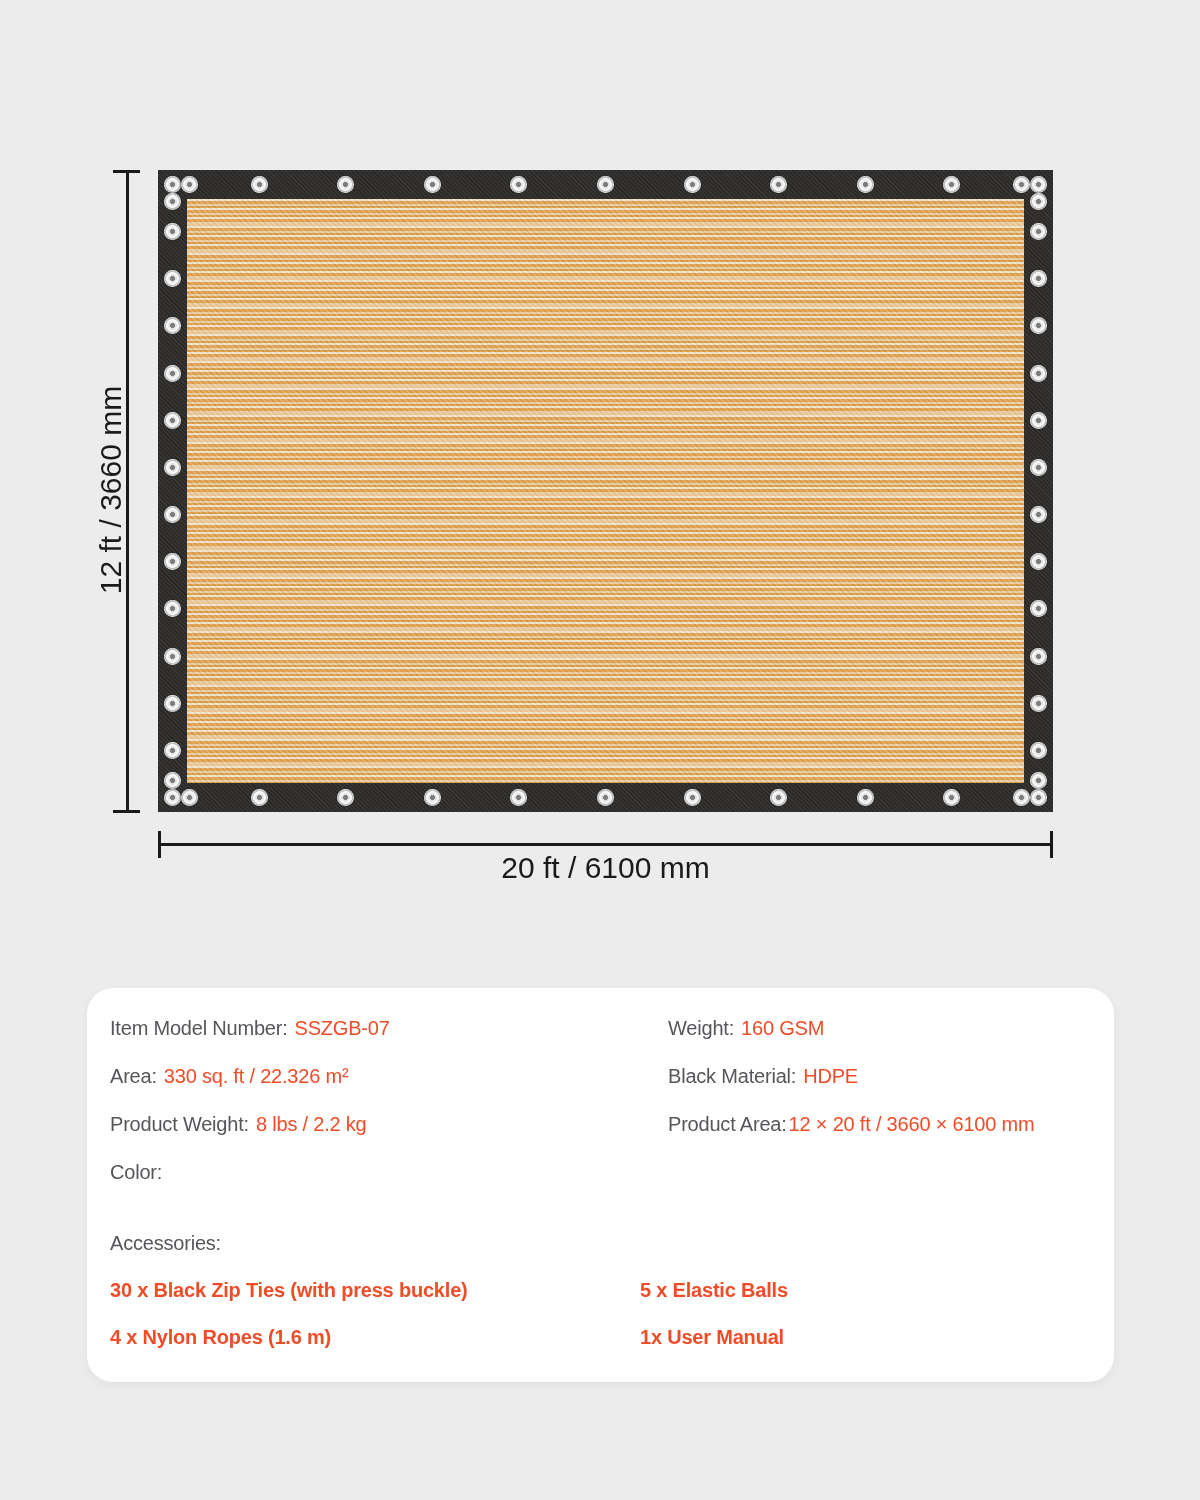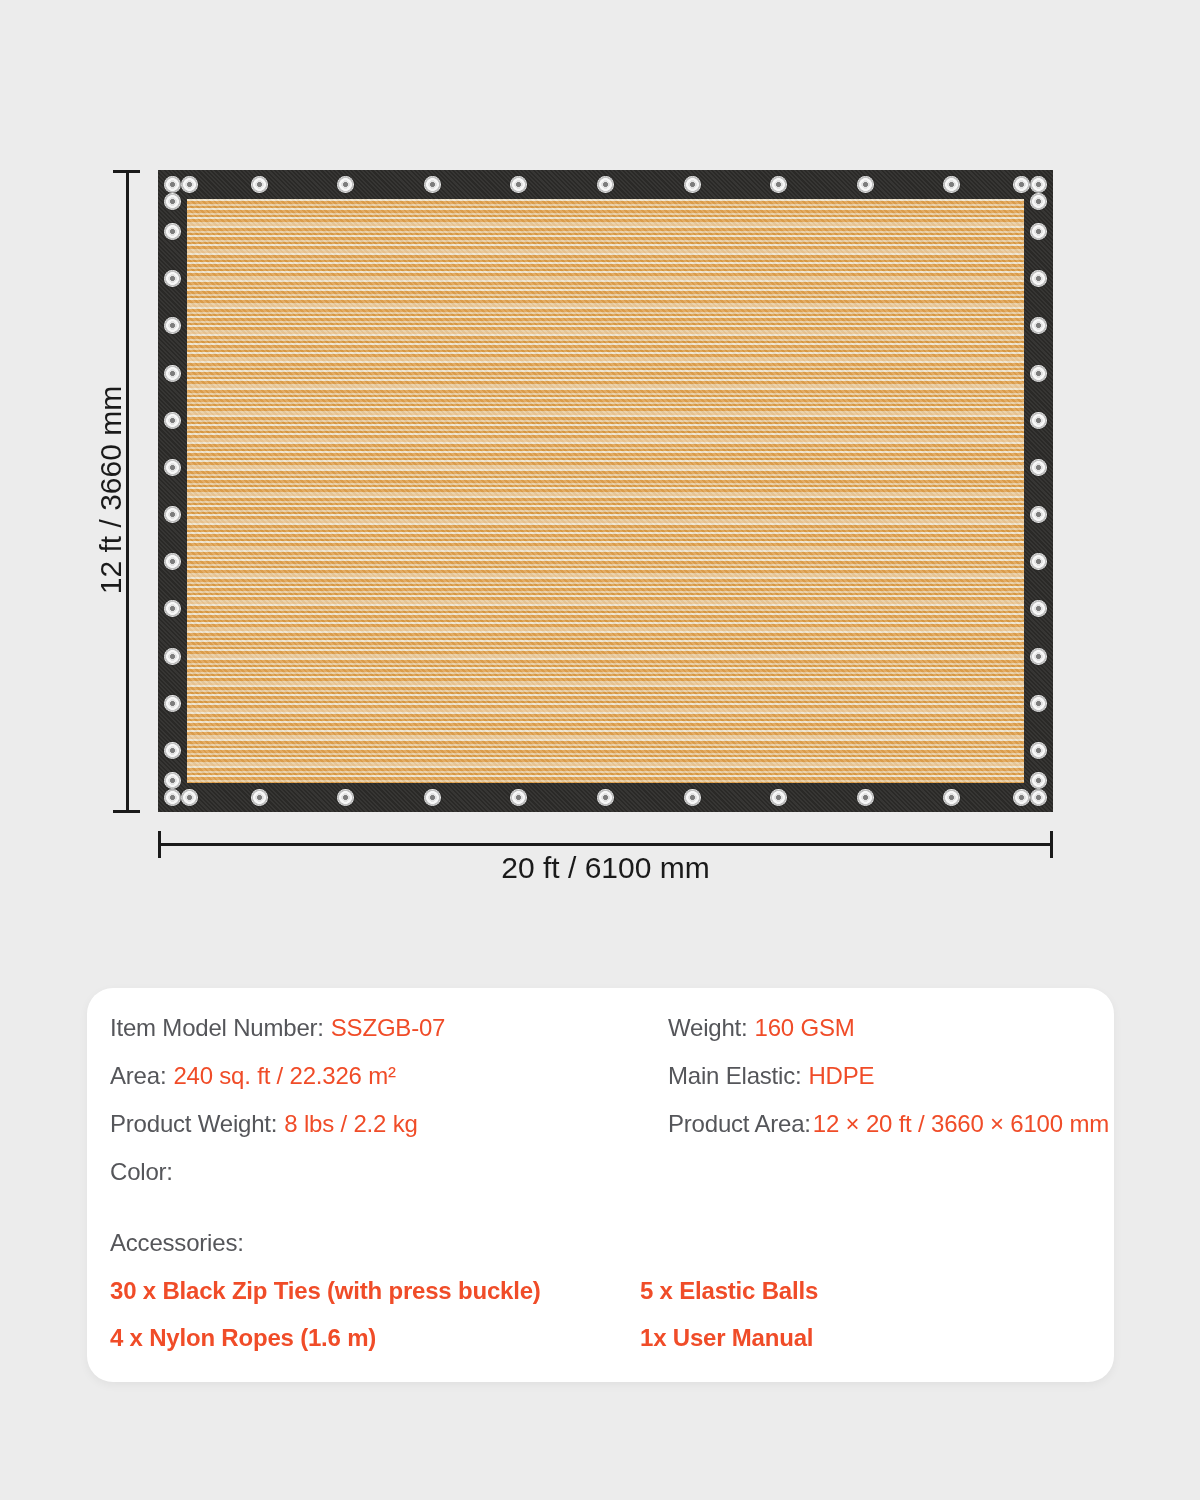--- a/index.html
+++ b/index.html
@@ -48,21 +48,21 @@
   .hlabel{
     position:absolute;left:158px;top:851px;width:895px;text-align:center;
     font-size:30px;line-height:1.1;color:var(--dimension);white-space:nowrap;
   }
 
   
   .spec-card{
     position:absolute;left:87px;top:988px;width:1027px;height:394px;
     background:var(--card);border-radius:26px;box-shadow:0 3px 10px rgba(0,0,0,0.05);
   }
-  .spec-card, .spec-card *{font-size:24px;letter-spacing:-0.2px;}
+  .spec-card, .spec-card *{font-size:20px;letter-spacing:-0.2px;}
   .col{position:absolute;top:16px;}
   .col-left{left:23px;width:557px;}
   .col-right{left:581px;width:430px;}
   .spec-row{height:48px;display:flex;align-items:center;white-space:nowrap;}
   .spec-label{color:var(--label);margin-right:7px;}
   .col-right .spec-row:last-child .spec-label{margin-right:2px;}
   .spec-value{color:var(--accent);font-weight:normal;}
   .acc-label{position:absolute;left:23px;top:231px;height:48px;display:flex;align-items:center;color:var(--label);}
   .acc-grid{position:absolute;left:23px;top:279px;display:grid;grid-template-columns:530px auto;grid-auto-rows:47px;align-items:center;}
   .acc-item{color:var(--accent);font-weight:bold;white-space:nowrap;}
@@ -144,38 +144,38 @@
 
   <div class="spec-card">
 
     <div class="col col-left">
       <div class="spec-row">
         <span class="spec-label">Item Model Number:</span>
         <span class="spec-value">SSZGB-07</span>
       </div>
       <div class="spec-row">
         <span class="spec-label">Area:</span>
-        <span class="spec-value">240 sq. ft / 22.326 m²</span>
+        <span class="spec-value">330 sq. ft / 22.326 m²</span>
       </div>
       <div class="spec-row">
         <span class="spec-label">Product Weight:</span>
         <span class="spec-value">8 lbs / 2.2 kg</span>
       </div>
       <div class="spec-row">
         <span class="spec-label">Color:</span>
       </div>
     </div>
 
     <div class="col col-right">
       <div class="spec-row">
         <span class="spec-label">Weight:</span>
         <span class="spec-value">160 GSM</span>
       </div>
       <div class="spec-row">
-        <span class="spec-label">Main Elastic:</span>
+        <span class="spec-label">Black Material:</span>
         <span class="spec-value">HDPE</span>
       </div>
       <div class="spec-row">
         <span class="spec-label">Product Area:</span>
         <span class="spec-value">12 × 20 ft / 3660 × 6100 mm</span>
       </div>
     </div>
 
     <div class="acc-label">Accessories:</div>
     <div class="acc-grid">

